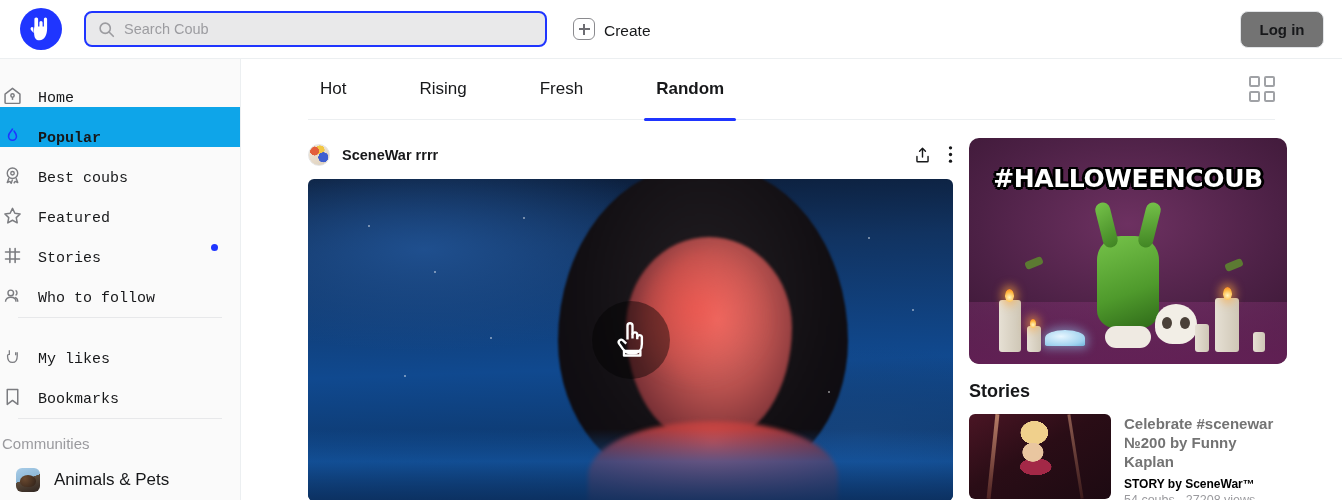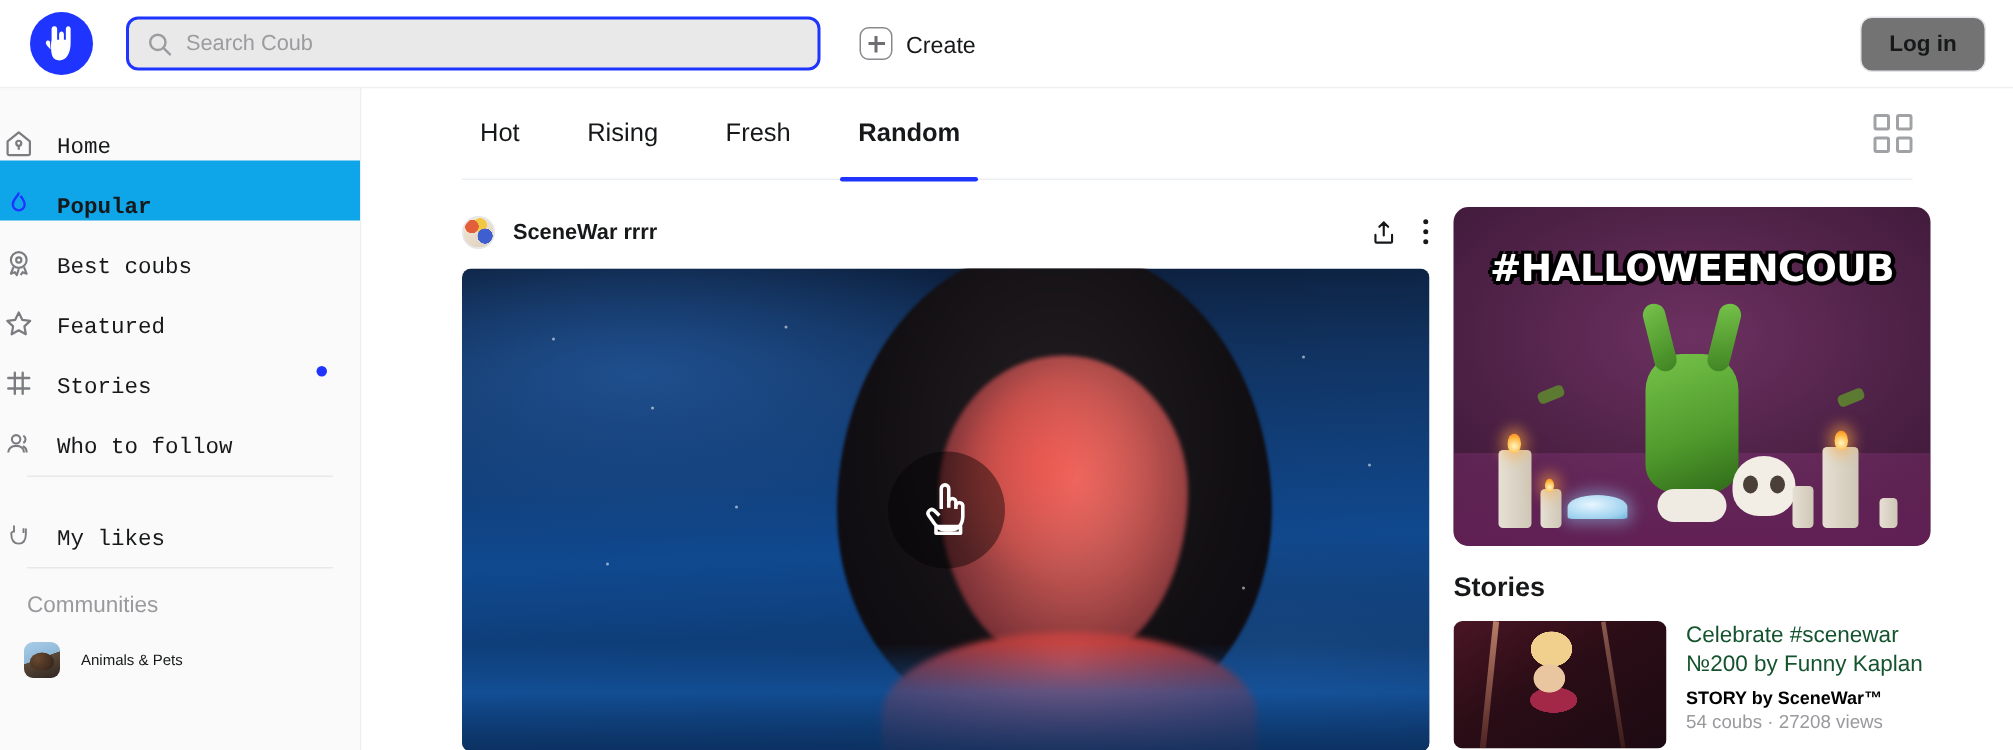--- a/index.html
+++ b/index.html
@@ -76,43 +76,43 @@
     margin-left: 14px; font-size: 15px; color: #17181a; white-space: nowrap;
   }
   .nav-item.active { background: #0ea5e9; }
   .nav-item.active .lbl { font-weight: bold; }
   .badge-dot {
     position: absolute; right: 22px; top: 17px;
     width: 7px; height: 7px; border-radius: 50%; background: #1f35ff;
   }
   .divider { height: 1px; background: #e7e8ea; margin: 10px 18px; }
   .section-title {
-    font-size: 15px; color: #9a9a9e; padding: 6px 18px 8px 18px;
+    font-size: 15px; color: #9a9a9e; padding: 6px 18px 8px 2px;
   }
   .community-item { height: 40px; display: flex; align-items: center; padding: 0 16px; cursor: pointer; }
   .community-ava {
     width: 24px; height: 24px; border-radius: 6px; flex: 0 0 auto;
     background: linear-gradient(160deg,#a9cde8 0%,#8fb9d8 45%,#5b4a3a 46%,#2f2520 100%);
     overflow: hidden; position: relative;
   }
   .community-ava:after {
     content:""; position:absolute; left:4px; top:7px; width:16px; height:12px;
     border-radius: 50% 50% 45% 45%;
     background: radial-gradient(circle at 30% 30%, #6b4a30, #2e2018);
   }
-  .community-item .lbl { margin-left: 14px; font-size: 10px; color: #17181a; }
+  .community-item .lbl { margin-left: 14px; font-size: 17px; color: #17181a; }
 
   
   .main {
     position: absolute; left: 241px; top: 59px;
     width: 1101px; height: 441px; background: #fff; overflow: hidden;
   }
   .tabs-row {
     position: relative; height: 61px; margin: 0 67px 0 67px;
-    border-bottom: 1px solid #eceff1; display: flex; align-items: center;
+    border-bottom: 1px solid #eceff1; display: flex; align-items: center; gap: 28px;
   }
   .tab {
     font-size: 17px; color: #17181a; padding: 0 12px; height: 61px;
     display: flex; align-items: center; cursor: pointer; position: relative;
     margin-right: 21px;
   }
   .tab.active { font-weight: bold; }
   .tab.active:after {
     content: ""; position: absolute; left: 0; right: 0; bottom: -1px;
     height: 3px; background: #1f35ff; border-radius: 2px;
@@ -270,21 +270,21 @@
     content:""; position:absolute; left:22px; top:0; width:4px; height:100%;
     background: linear-gradient(180deg, rgba(210,150,120,.8), rgba(120,60,50,.5));
     transform: rotate(6deg);
   }
   .story-thumb:after {
     content:""; position:absolute; right:34px; top:0; width:3px; height:100%;
     background: linear-gradient(180deg, rgba(200,140,115,.6), rgba(100,50,40,.4));
     transform: rotate(-9deg);
   }
   .story-body { flex: 1 1 auto; min-width: 0; }
-  .story-head { font-size: 15px; font-weight: normal; color: #14532d; line-height: 1.27; }
+  .story-head { font-size: 15px; font-weight: bold; color: #737373; line-height: 1.27; }
   .story-meta1 { margin-top: 6px; font-size: 12px; color: #000000; font-weight: bold; }
   .story-meta2 { margin-top: 2px; font-size: 12.5px; color: #9a9a9e; }
 </style>
 </head>
 <body>
 
 <div class="topbar">
   <div class="logo">
     <svg width="24" height="28" viewBox="0 0 24 28">
       <path d="M7.5 2.5c.9 0 1.6.8 1.6 1.8v7.2h1.3V7.8c0-1 .7-1.8 1.6-1.8s1.6.8 1.6 1.8v3.7h1.3V4.3c0-1 .7-1.8 1.6-1.8s1.6.8 1.6 1.8v9.2c0 6.5-2.6 11.8-7.5 11.8S5 21.3 5 15.4c0-1.9.2-3 .4-3.8V4.3c0-1 .7-1.8 1.6-1.8z" fill="#fff"></path>
@@ -375,20 +375,28 @@
 
   <div class="nav-item">
     <span class="ico">
       <svg width="19" height="21" viewBox="0 0 24 24" fill="none" stroke="#7b7c80" stroke-width="1.6" stroke-linejoin="round">
         <path d="M8 4.2v6M16 6.5v4M8 10.2c0-1-2.3-1-2.3.7 0 4.6 1.8 8.6 6.3 8.6s6-3.6 6-8.6v-4.2"></path>
       </svg>
     </span>
     <span class="lbl">My likes</span>
   </div>
 
+  <div class="nav-item">
+    <span class="ico">
+      <svg width="21" height="21" viewBox="0 0 24 24" fill="none" stroke="#7b7c80" stroke-width="1.7" stroke-linejoin="round">
+        <path d="M6 4h12v17l-6-4.5L6 21z"></path>
+      </svg>
+    </span>
+    <span class="lbl">Bookmarks</span>
+  </div>
 
   <div class="divider"></div>
 
   <div class="section-title">Communities</div>
 
   <div class="community-item">
     <span class="community-ava"></span>
     <span class="lbl">Animals &amp; Pets</span>
   </div>
 </div>

